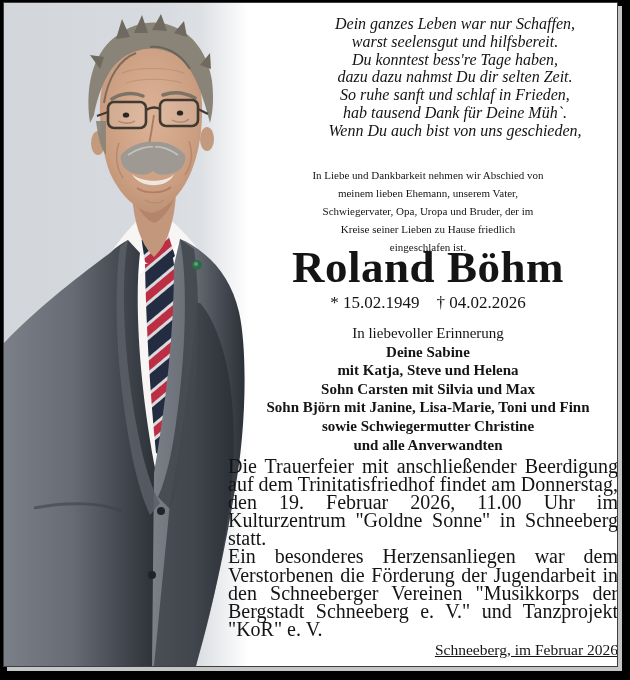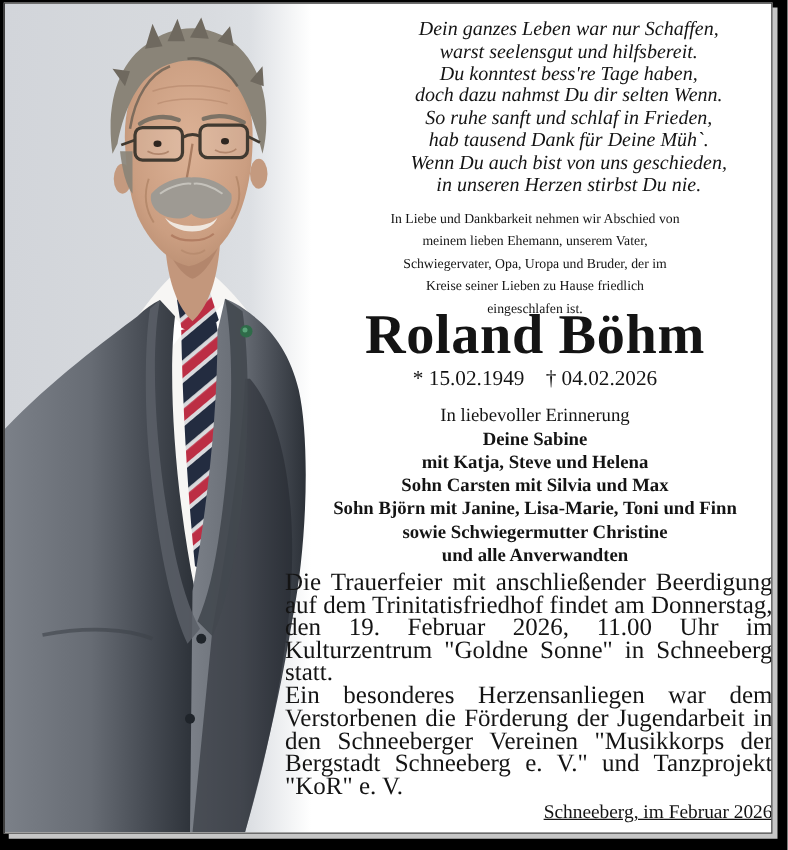--- a/index.html
+++ b/index.html
@@ -177,25 +177,24 @@
 
           <path d="M118,70 C132,64 164,64 180,70 M122,80 C136,75 162,75 178,80" stroke="#b08467" stroke-width="1.2" fill="none" opacity="0.55"></path>
         </g>
       </svg>
     </div>
 
     <div class="abs poem centered">
         <div class="line">Dein ganzes Leben war nur Schaffen,</div>
         <div class="line">warst seelensgut und hilfsbereit.</div>
         <div class="line">Du konntest bess're Tage haben,</div>
-        <div class="line">doch dazu nahmst Du dir selten Wenn.</div>
+        <div class="line">dazu dazu nahmst Du dir selten Zeit.</div>
         <div class="line">So ruhe sanft und schlaf in Frieden,</div>
         <div class="line">hab tausend Dank für Deine Müh`.</div>
         <div class="line">Wenn Du auch bist von uns geschieden,</div>
-        <div class="line">in unseren Herzen stirbst Du nie.</div>
       </div>
 
     <div class="abs intro centered">
         <div class="line">In Liebe und Dankbarkeit nehmen wir Abschied von</div>
         <div class="line">meinem lieben Ehemann, unserem Vater,</div>
         <div class="line">Schwiegervater, Opa, Uropa und Bruder, der im</div>
         <div class="line">Kreise seiner Lieben zu Hause friedlich</div>
         <div class="line">eingeschlafen ist.</div>
       </div>
 

